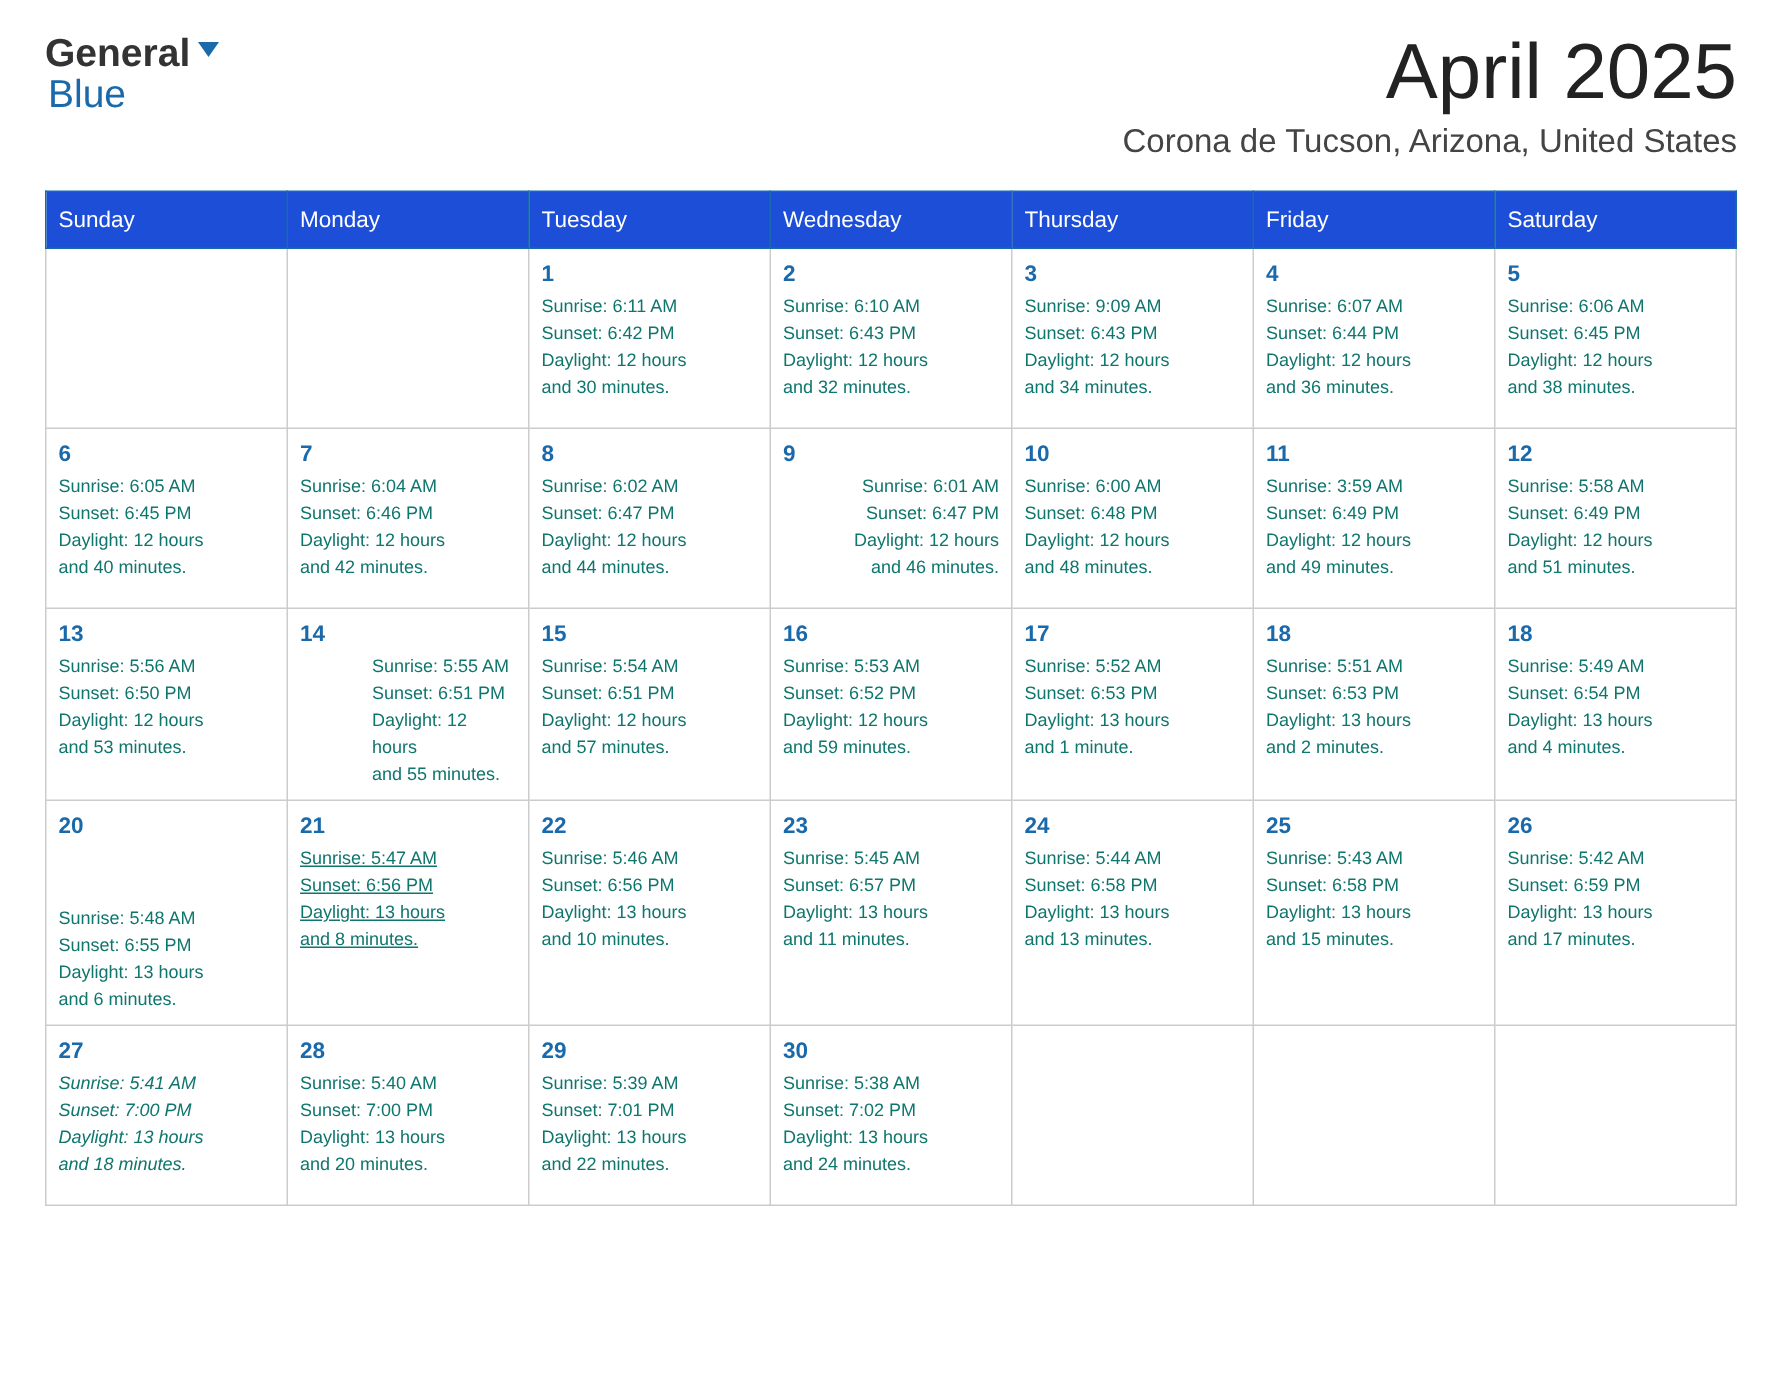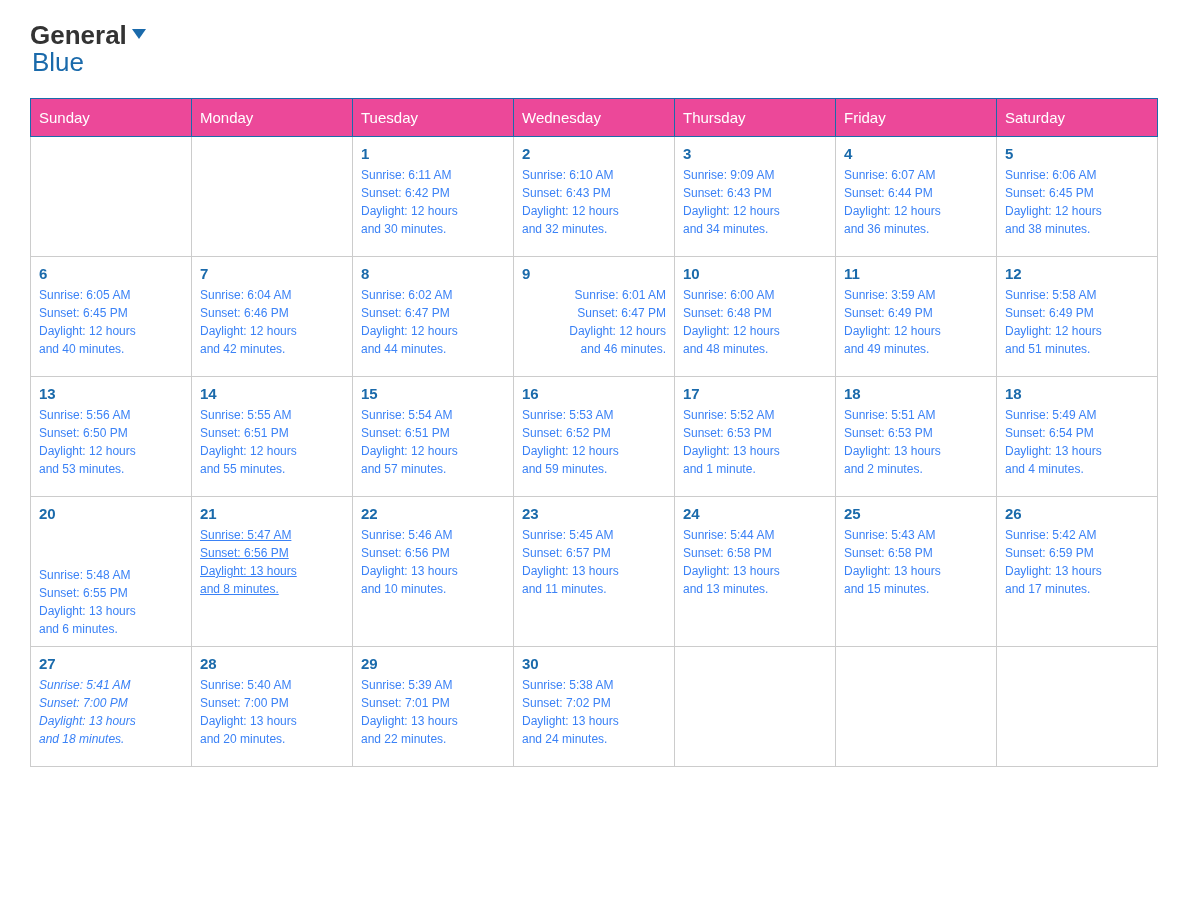--- a/index.html
+++ b/index.html
@@ -34,21 +34,21 @@
       font-size: 22px;
       color: #444;
       margin-top: 4px;
     }
     .calendar-table {
       width: 100%;
       border-collapse: collapse;
       table-layout: fixed;
     }
     .calendar-table thead tr th {
-      background-color: #ec4899;
+      background-color: #1d4ed8;
       color: #fff;
       padding: 10px 8px;
       font-size: 15px;
       font-weight: normal;
       text-align: left;
       border: 1px solid #1a6aab;
     }
     .calendar-table tbody tr td {
       vertical-align: top;
       padding: 8px 8px;
@@ -59,21 +59,21 @@
       height: 120px;
     }
     .day-number {
       font-size: 15px;
       font-weight: bold;
       color: #1a6aab;
       margin-bottom: 4px;
     }
     .day-info {
       font-size: 12px;
-      color: #3b82f6;
+      color: #0f766e;
       line-height: 1.5;
     }
     .empty-cell {
       background: #fff;
     }
     .logo-wrapper {
       display: flex;
       flex-direction: column;
       align-items: flex-start;
     }
@@ -102,20 +102,22 @@
       <span class="logo-text-general">General</span>
       <span class="logo-arrow">
         <svg width="18" height="18" viewBox="0 0 18 18">
           <polygon points="9,14 2,4 16,4" fill="#1a6aab"></polygon>
         </svg>
       </span>
     </div>
     <div class="logo-line2">Blue</div>
   </div>
   <div class="title-area">
+    <div class="page-title">April 2025</div>
+    <div class="subtitle">Corona de Tucson, Arizona, United States</div>
   </div>
 </div>
 
 <table class="calendar-table">
   <thead>
     <tr>
     <th>Sunday</th>
         <th>Monday</th>
         <th>Tuesday</th>
         <th>Wednesday</th>
@@ -218,21 +220,21 @@
       <tr>
         <td>
           <div class="day-number">13</div>
           <div class="day-info" style="white-space: pre-line;">Sunrise: 5:56 AM
 Sunset: 6:50 PM
 Daylight: 12 hours
 and 53 minutes.</div>
         </td>
         <td>
           <div class="day-number">14</div>
-          <div class="day-info" style="white-space: pre-line;">Sunrise: 5:55 AM
+          <div class="day-info" style="white-space: pre-line; margin-left: 48px;">Sunrise: 5:55 AM
 Sunset: 6:51 PM
 Daylight: 12 hours
 and 55 minutes.</div>
         </td>
         <td>
           <div class="day-number">15</div>
           <div class="day-info" style="white-space: pre-line;">Sunrise: 5:54 AM
 Sunset: 6:51 PM
 Daylight: 12 hours
 and 57 minutes.</div>

